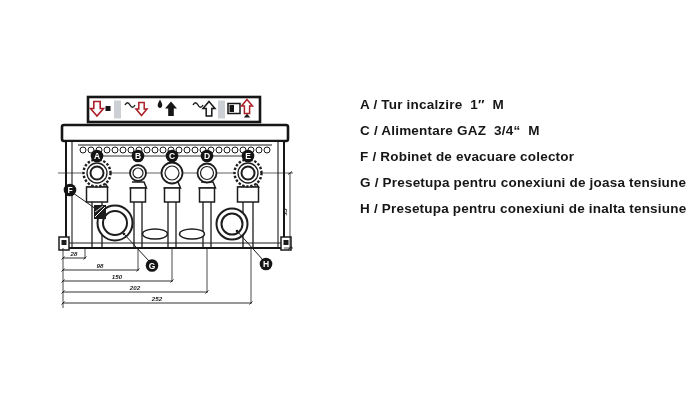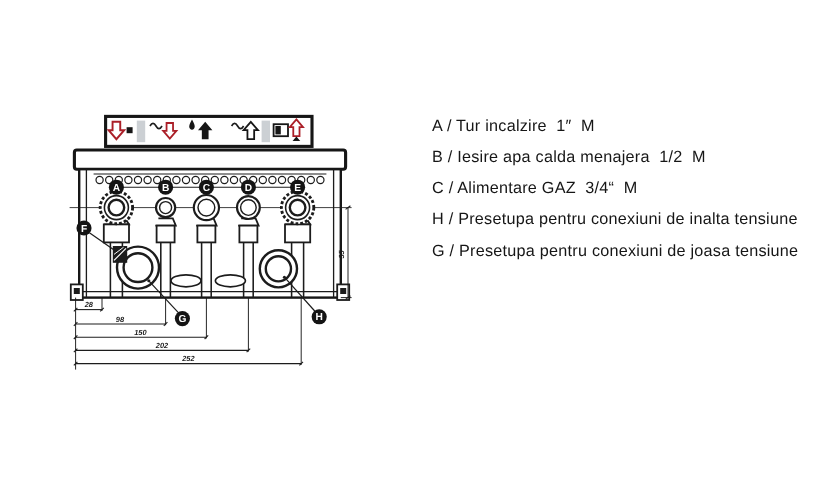--- a/index.html
+++ b/index.html
@@ -1,20 +1,20 @@
 <!DOCTYPE html>
 <html><head>
 <meta charset="utf-8">
 <style>
   html,body{margin:0;padding:0;background:#fff;}
   .page{position:relative;width:700px;height:407px;background:#ffffff;overflow:hidden;
         font-family:"Liberation Sans",sans-serif;}
   .diagram-svg{position:absolute;left:50px;top:90px;width:260px;height:230px;}
   .legend{position:absolute;left:360px;top:92px;width:330px;}
-  .legend-line{font-weight:normal;font-size:13.5px;line-height:26px;color:#161616;
+  .legend-line{font-weight:bold;font-size:13.5px;line-height:26px;color:#161616;
                white-space:pre;letter-spacing:0.2px;}
   svg text{font-family:"Liberation Sans",sans-serif;}
   .dimtext{font-size:6.2px;font-style:italic;font-weight:bold;fill:#1c1c1c;}
   .badgetext{font-size:8.5px;font-weight:bold;fill:#ffffff;}
 </style>
 </head>
 <body>
 
 <div class="page">
 
@@ -226,19 +226,19 @@
       <text x="24" y="166" text-anchor="middle" class="dimtext" stroke="none">28</text>
       <text x="50" y="178" text-anchor="middle" class="dimtext" stroke="none">98</text>
       <text x="67" y="189" text-anchor="middle" class="dimtext" stroke="none">150</text>
       <text x="85" y="200" text-anchor="middle" class="dimtext" stroke="none">202</text>
       <text x="107" y="211" text-anchor="middle" class="dimtext" stroke="none">252</text>
     </g>
   </svg>
 
   <div class="legend">
     <div class="legend-line">A / Tur incalzire  1″  M</div>
-    <div class="legend-line">B / Iesire apa calda menajera  1/2  M</div>
     <div class="legend-line">C / Alimentare GAZ  3/4“  M</div>
+    <div class="legend-line">F / Robinet de evacuare colector</div>
+    <div class="legend-line">G / Presetupa pentru conexiuni de joasa tensiune</div>
     <div class="legend-line">H / Presetupa pentru conexiuni de inalta tensiune</div>
-    <div class="legend-line">G / Presetupa pentru conexiuni de joasa tensiune</div>
   </div>
 
 </div>
 
 </body></html>

